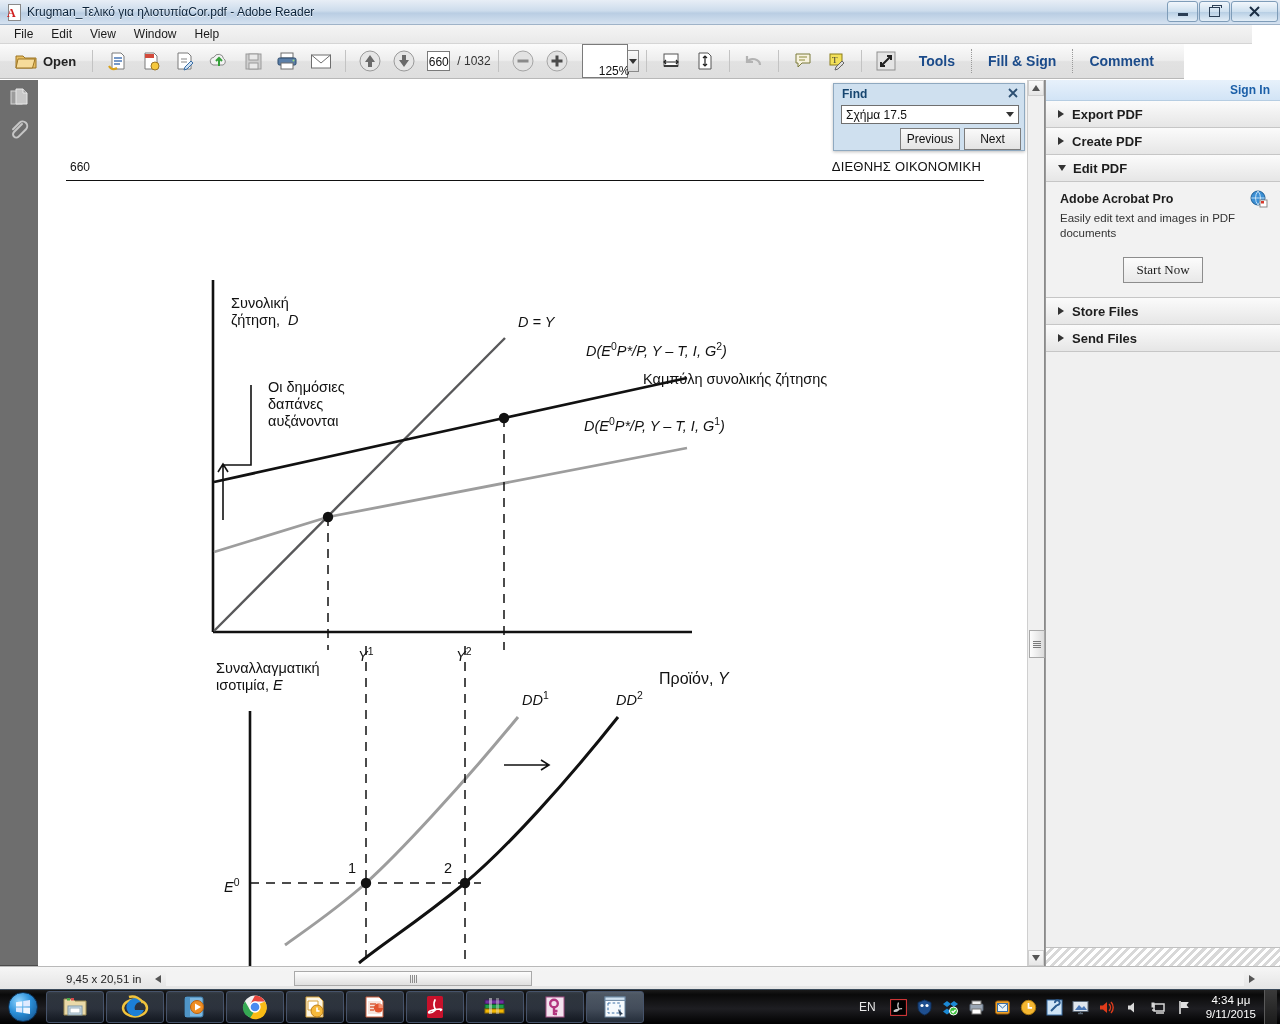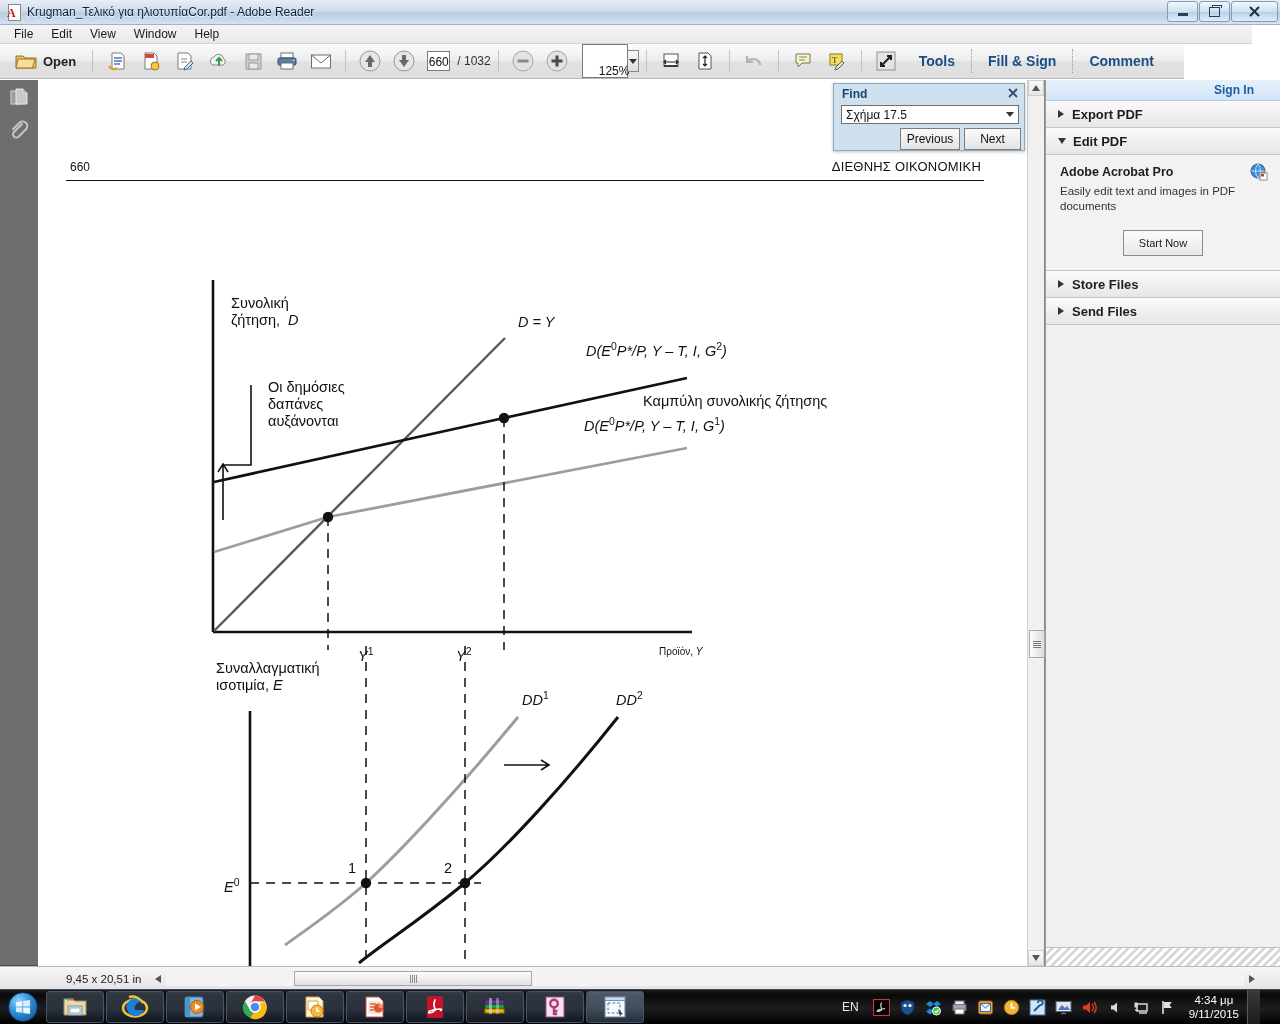--- a/index.html
+++ b/index.html
@@ -145,21 +145,21 @@
   
   .rightpanel {
     position: absolute; right: 0; top: 80px; width: 235px; bottom: 58px;
     background: #f0f0f0; border-left: 1px solid #9a9a9a;
     box-sizing: border-box;
   }
   .signin-bar {
     height: 20px; background: linear-gradient(to bottom,#e7f1fb,#d2e4f6);
     border-bottom: 1px solid #b6cde2;
     display: flex; align-items: center; justify-content: flex-end;
-    padding-right: 26px;
+    padding-right: 10px;
   }
   .signin-bar .link { font-size: 12px; font-weight: bold; color: #1b5fa8; }
   .acc-item {
     height: 27px; display: flex; align-items: center;
     background: linear-gradient(to bottom,#fbfbfb,#e6e6e6);
     border-bottom: 1px solid #c6c6c6;
     padding-left: 12px; box-sizing: border-box;
   }
   .acc-item .tri-r { width: 0;height:0;border-top:4px solid transparent;border-bottom:4px solid transparent;border-left:6px solid #333; margin-right: 8px;}
   .acc-item .tri-d { width: 0;height:0;border-left:4px solid transparent;border-right:4px solid transparent;border-top:6px solid #333; margin-right: 7px;}
@@ -169,22 +169,22 @@
     padding: 10px 14px 14px 14px; position: relative;
   }
   .acc-body .prod { font-size: 12.5px; font-weight: bold; color: #1d1d1d; margin-bottom: 5px; }
   .acc-body .desc { font-size: 11.5px; color: #333; line-height: 15px; }
   .acc-body .badge {
     position: absolute; right: 12px; top: 8px; width: 18px; height: 18px;
   }
   .startbtn {
     margin: 16px auto 0 auto; display: block; width: 78px; height: 24px;
     background: linear-gradient(to bottom,#fcfcfc,#e8e8e8);
-    border: 1px solid #8d8d8d; font-size: 11px; color: #1b1b1b;
-    font-family: Liberation Sans, sans-serif;
+    border: 1px solid #8d8d8d; font-size: 13px; color: #1b1b1b;
+    font-family: Liberation Serif, serif;
   }
   .hatch {
     position: absolute; left: 0; right: 0; bottom: 0; height: 18px;
     background: repeating-linear-gradient(135deg,#ffffff 0 3px,#d8d8d8 3px 6px);
     border-top: 1px solid #c0c0c0;
   }
 
   
   .findbox {
     position: absolute; left: 833px; top: 83px; width: 192px; height: 68px;
@@ -278,21 +278,21 @@
     border: 1px solid #0d3257;
     display: flex; align-items: center; justify-content: center;
   }
   .tb-task {
     width: 56px; height: 30px; margin-right: 2px;
     background: linear-gradient(to bottom, rgba(120,140,165,0.35), rgba(30,40,55,0.55));
     border: 1px solid #46536a; border-radius: 3px;
     display: flex; align-items: center; justify-content: center;
   }
   .tray {
-    margin-left: auto; display: flex; align-items: center; height: 34px; padding-right: 20px;
+    margin-left: auto; display: flex; align-items: center; height: 34px; padding-right: 3px;
   }
   .tray .lang { font-size: 12px; color: #e9e9e9; margin: 0 10px 0 4px; }
   .tray .ticon { width: 20px; height: 20px; margin: 0 3px; display:flex; align-items:center; justify-content:center; }
   .clock {
     color: #fff; font-size: 11.5px; line-height: 14px; text-align: center;
     margin-left: 8px; margin-right: 8px; white-space: nowrap;
   }
   .showdesktop { width: 12px; height: 34px; background: linear-gradient(to bottom,#3a3a3a,#1b1b1b); border-left: 1px solid #5a5a5a; }
 
   
@@ -529,25 +529,25 @@
         <path d="M185 255 V310 M180 262 l5 -8 5 8" stroke="#111" stroke-width="1.6" fill="none"></path>
       </svg>
 
       <div class="chtxt" style="left:193px;top:215px;font-size:14.5px;line-height:17px;">Συνολική
 ζήτηση,  <i>D</i></div>
       <div class="chtxt" style="left:230px;top:299px;font-size:14.5px;line-height:17px;">Οι δημόσιες
 δαπάνες
 αυξάνονται</div>
       <div class="chtxt it" style="left:480px;top:234px;font-size:14.5px;">D = Y</div>
       <div class="chtxt it" style="left:548px;top:261px;font-size:14.5px;">D(E<span class="sup">0</span>P*/P, Y – T, I, G<span class="sup">2</span>)</div>
-      <div class="chtxt" style="left:605px;top:313px;font-size:14.5px;">Καμπύλη συνολικής ζήτησης</div>
+      <div class="chtxt" style="left:605px;top:291px;font-size:14.5px;">Καμπύλη συνολικής ζήτησης</div>
       <div class="chtxt it" style="left:546px;top:336px;font-size:14.5px;">D(E<span class="sup">0</span>P*/P, Y – T, I, G<span class="sup">1</span>)</div>
       <div class="chtxt it" style="left:320px;top:566px;font-size:14.5px;">Y<span class="sup">1</span></div>
       <div class="chtxt it" style="left:418px;top:566px;font-size:14.5px;">Y<span class="sup">2</span></div>
-      <div class="chtxt" style="left:621px;top:566px;font-size:10px;">Προϊόν, <i>Y</i></div>
+      <div class="chtxt" style="left:621px;top:590px;font-size:16px;">Προϊόν, <i>Y</i></div>
 
       <svg style="position:absolute;left:0;top:560px;width:1008px;height:400px" viewBox="0 0 1008 400">
 
         <line x1="212" y1="71" x2="212" y2="360" stroke="#111" stroke-width="2.6"></line>
         <line x1="212" y1="360" x2="691" y2="360" stroke="#111" stroke-width="2.6"></line>
 
         <path d="M247 305 C 275 285, 300 268, 328 243 C 360 214, 420 150, 480 77" fill="none" stroke="#9d9d9d" stroke-width="3"></path>
 
         <path d="M321 323 C 350 300, 378 283, 427 243 C 470 207, 530 140, 580 77" fill="none" stroke="#111" stroke-width="3"></path>
 
@@ -590,20 +590,24 @@
   </div>
 
   <div class="rightpanel">
     <div class="signin-bar">
       <div class="link">Sign In</div>
     </div>
 
     <div class="acc-item">
       <div class="tri-r"></div>
       <div class="txt">Export PDF</div>
+    </div>
+    <div class="acc-item">
+      <div class="tri-r"></div>
+      <div class="txt">Create PDF</div>
     </div>
     <div class="acc-item">
       <div class="tri-d"></div>
       <div class="txt">Edit PDF</div>
     </div>
 
     <div class="acc-body">
       <div class="badge">
         <svg width="18" height="18" viewBox="0 0 18 18">
           <circle cx="8" cy="8" r="7" fill="#3b8fd4" stroke="#1e5f96"></circle>

